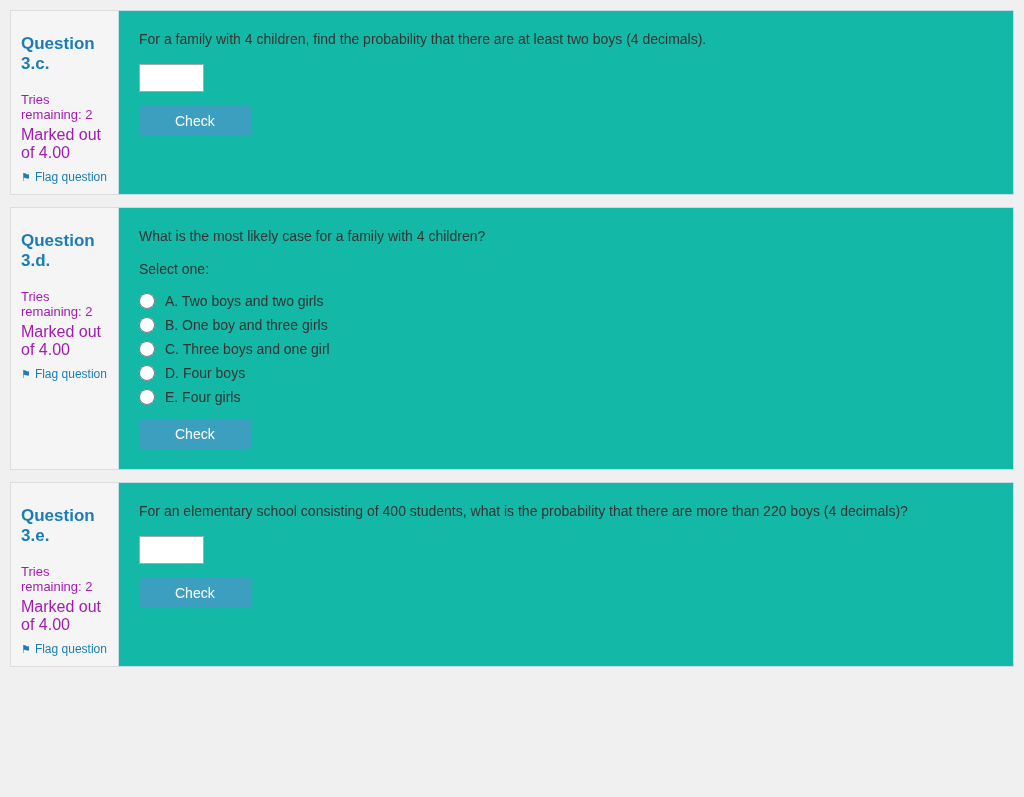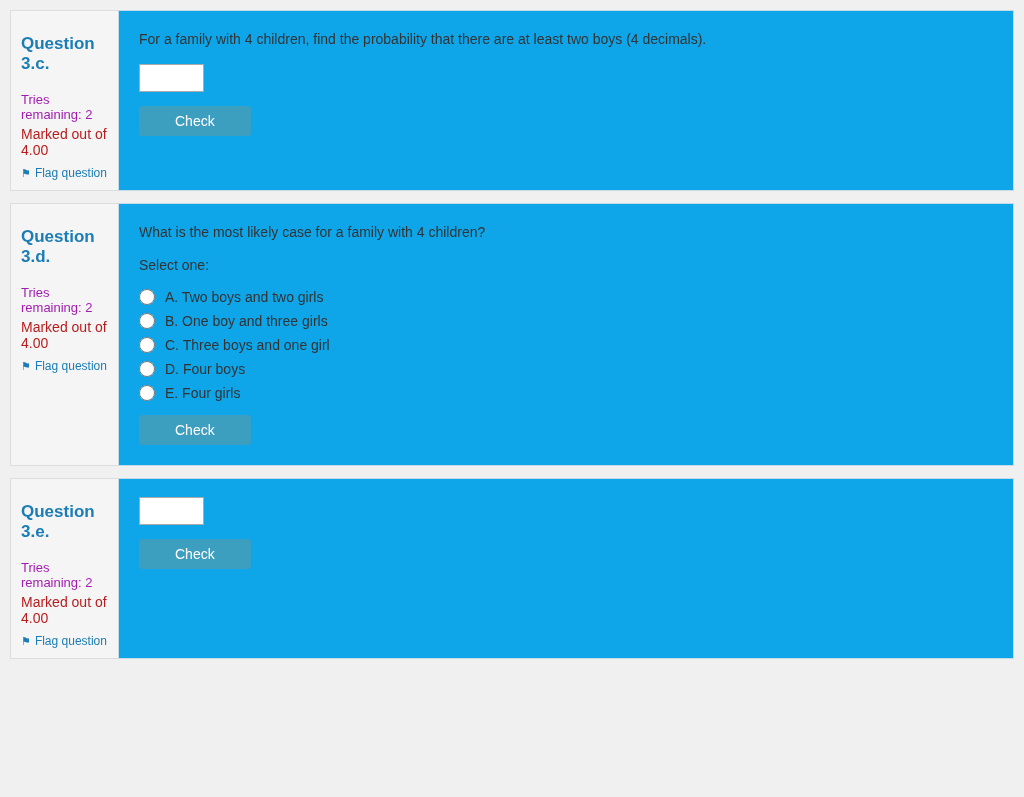--- a/index.html
+++ b/index.html
@@ -38,42 +38,42 @@
       color: #1a7db5;
     }
 
     .sidebar .tries {
       font-size: 13px;
       color: #a21caf;
       margin-top: 18px;
     }
 
     .sidebar .marked {
-      font-size: 14px;
-      color: #b91c1c;
+      font-size: 16px;
+      color: #a21caf;
       margin-top: 4px;
     }
 
     .sidebar .flag {
       display: flex;
       align-items: center;
       margin-top: 8px;
       font-size: 12px;
       color: #1a7db5;
       cursor: pointer;
       gap: 4px;
     }
 
     .sidebar .flag-icon {
       font-size: 11px;
     }
 
     .main-content {
       flex: 1;
-      background: #0ea5e9;
+      background: #14b8a6;
       border: 1px solid #c5dce8;
       padding: 18px 20px 20px 20px;
     }
 
     .question-text {
       font-size: 14px;
       color: #333;
       margin-bottom: 14px;
       line-height: 1.5;
     }
@@ -193,16 +193,17 @@
       <span>Question</span> <span>3.e.</span>
     </div>
     <div class="tries">Tries remaining: 2</div>
     <div class="marked">Marked out of 4.00</div>
     <div class="flag">
       <span class="flag-icon">⚑</span>
       <span>Flag question</span>
     </div>
   </div>
   <div class="main-content">
+    <div class="question-text">For an elementary school consisting of 400 students, what is the probability that there are more than 220 boys (4 decimals)?</div>
     <input class="answer-input" type="text" style="">
     <button class="check-btn">Check</button>
   </div>
 </div>
 
 </body></html>

